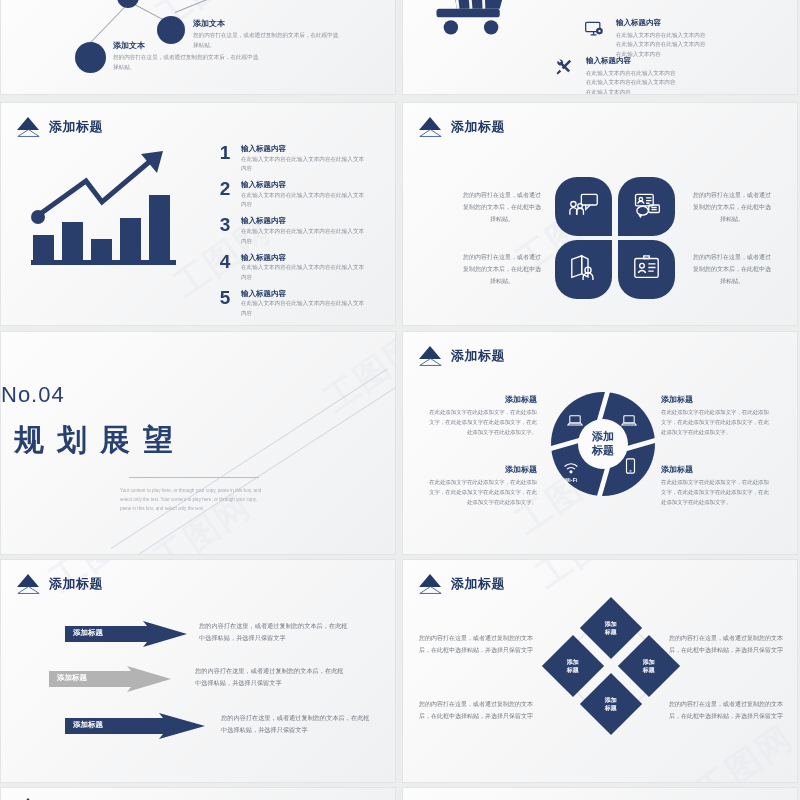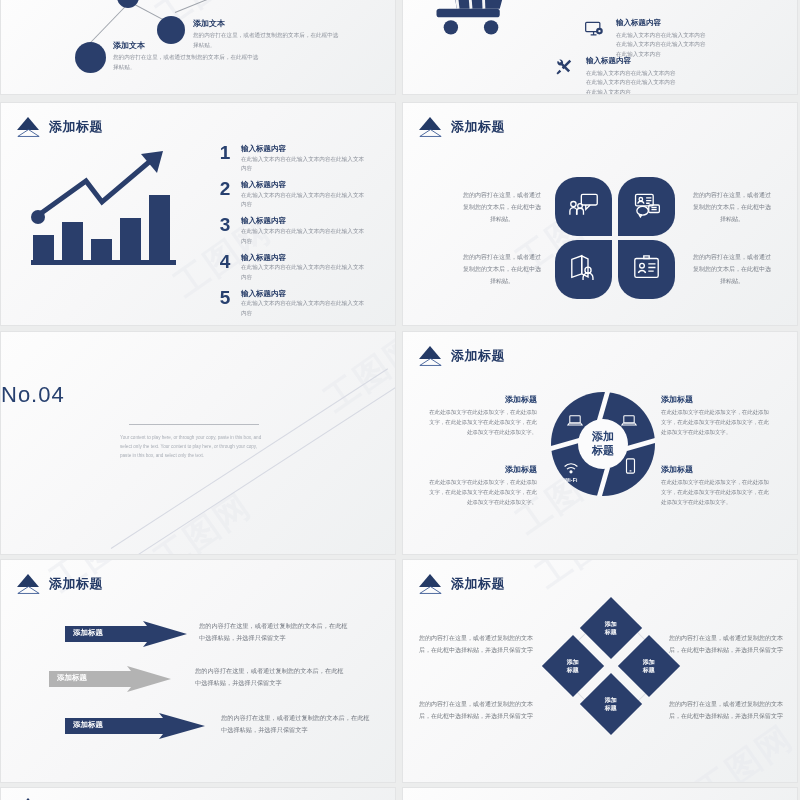--- a/index.html
+++ b/index.html
@@ -334,20 +334,21 @@
     <div class="wm" style="left:318px;top:18px;">
         <span>工图网</span>
       </div>
     <div class="wm" style="left:148px;top:178px;">
         <span>工图网</span>
       </div>
     <div class="diag" style="left:110px;top:216px;width:330px;transform:rotate(-33deg);"></div>
     <div class="diag" style="left:122px;top:232px;width:330px;transform:rotate(-33deg);"></div>
     <div class="div-center">
       <div class="div-no">No.04</div>
+      <div class="div-title">规划展望</div>
       <div class="div-rule"></div>
       <div class="div-sub">Your content to play here, or through your copy, paste in this box, and select only the text. Your content to play here, or through your copy, paste in this box, and select only the text.</div>
     </div>
   </div>
 
   <div class="slide" id="s6" style="left:402px;top:331px;">
     <div class="wm" style="left:108px;top:140px;">
         <span>工图网</span>
       </div>
     <div class="title-bar">

